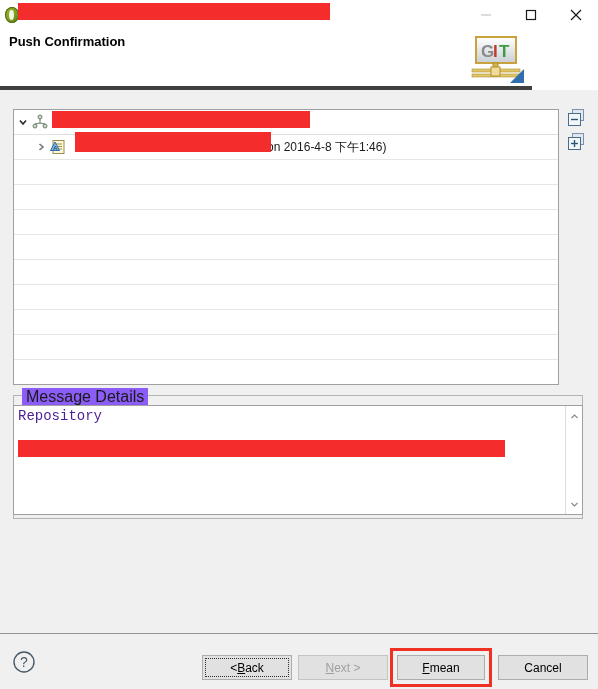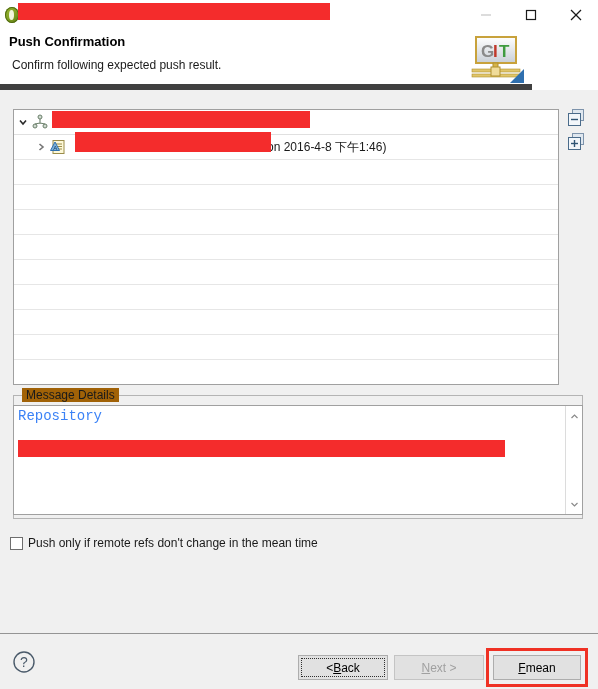--- a/index.html
+++ b/index.html
@@ -77,21 +77,21 @@
     background: transparent;
   }
   .win-btn svg { display: block; }
 
   
   .header {
     position: absolute;
     left: 0; top: 30px;
     width: 532px; height: 60px;
     background: #ffffff;
-    border-bottom: 6px solid #404040;
+    border-bottom: 4px solid #404040;
     box-sizing: border-box;
     padding-left: 20px;
   }
   .header-title {
     position: absolute;
     left: 9px; top: 4px;
     font-size: 13px;
     font-weight: bold;
     color: #000000;
   }
@@ -171,39 +171,39 @@
   .group {
     position: absolute;
     left: 13px; top: 305px;
     width: 570px; height: 124px;
     border: 1px solid #b4b4b4;
     box-sizing: border-box;
   }
   .group-title {
     position: absolute;
     left: 8px; top: -8px;
-    background: #a16207;
+    background: #8b5cf6;
     padding: 0 4px;
-    font-size: 12px;
+    font-size: 16px;
     color: #1a1a1a;
   }
   .msg-box {
     position: absolute;
     left: 13px; top: 315px;
     width: 570px; height: 110px;
     background: #ffffff;
     border: 1px solid #a0a0a0;
     box-sizing: border-box;
   }
   .msg-text {
     position: absolute;
     left: 4px; top: 2px;
     font-family: "Liberation Mono", "DejaVu Sans Mono", monospace;
     font-size: 14px;
-    color: #3b82f6;
+    color: #4c1d95;
     line-height: 17px;
     white-space: pre;
   }
   .msg-scroll {
     position: absolute;
     right: 0; top: 0;
     width: 16px; height: 100%;
     background: #ffffff;
     border-left: 1px solid #dcdcdc;
   }
@@ -314,21 +314,20 @@
           <line x1="1" y1="1" x2="11" y2="11" stroke="#1a1a1a" stroke-width="1.2"></line>
           <line x1="11" y1="1" x2="1" y2="11" stroke="#1a1a1a" stroke-width="1.2"></line>
         </svg>
     </div>
   </div>
 </div>
 <div class="redact" style="left:18px; top:3px; width:312px; height:17px;"></div>
 
 <div class="header">
   <div class="header-title">Push Confirmation</div>
-  <div class="header-sub">Confirm following expected push result.</div>
   <div class="git-logo">
     <svg width="62" height="52" viewBox="0 0 62 52">
       <defs>
         <linearGradient id="plate" x1="0" y1="0" x2="0" y2="1">
           <stop offset="0%" stop-color="#ffffff"></stop>
           <stop offset="100%" stop-color="#c9cfd6"></stop>
         </linearGradient>
       </defs>
       <rect x="12" y="4" width="40" height="26" fill="url(#plate)" stroke="#c8a23c" stroke-width="2"></rect>
       <text x="17" y="24" font-family="Liberation Sans, sans-serif" font-size="17" font-weight="bold" fill="#8a8a8a">G</text>
@@ -422,24 +421,20 @@
           </svg>
       </span>
       <span class="arrow down">
         <svg width="9" height="9" viewBox="0 0 9 9">
             <polyline points="1.5,3 4.5,6 7.5,3" fill="none" stroke="#8a8a8a" stroke-width="1.2"></polyline>
           </svg>
       </span>
     </div>
   </div>
 
-  <div class="cbrow one">
-    <span class="cbox grey"></span>
-    <span>Push only if remote refs don't change in the mean time</span>
-  </div>
 
 </div>
 
 <div class="redact" style="left:52px; top:111px; width:258px; height:17px;"></div>
 <div class="redact" style="left:75px; top:132px; width:196px; height:20px;"></div>
 <div class="redact" style="left:18px; top:440px; width:487px; height:17px;"></div>
 
 <div class="footer">
   <div class="help-btn">
     <svg width="24" height="24" viewBox="0 0 24 24">
@@ -458,14 +453,19 @@
         <u>N</u>
         <span>ext &gt;</span>
     </div>
     <div class="hl-box">
       <div class="btn" style="width:88px;">
         <span></span>
           <u>F</u>
           <span>mean</span>
       </div>
     </div>
+    <div class="btn">
+      <span></span>
+        <u></u>
+        <span>Cancel</span>
+    </div>
   </div>
 </div>
 
 </body></html>

